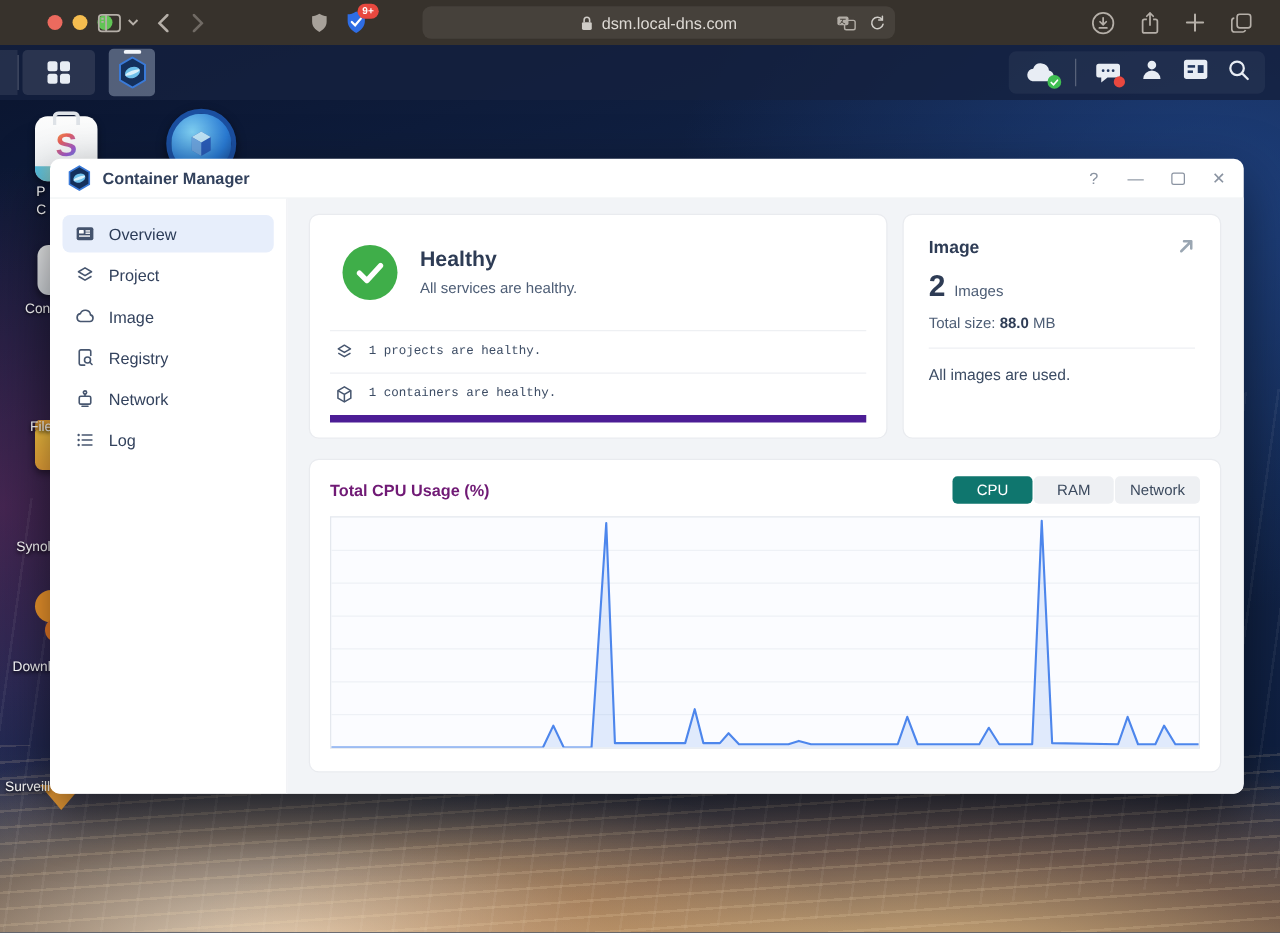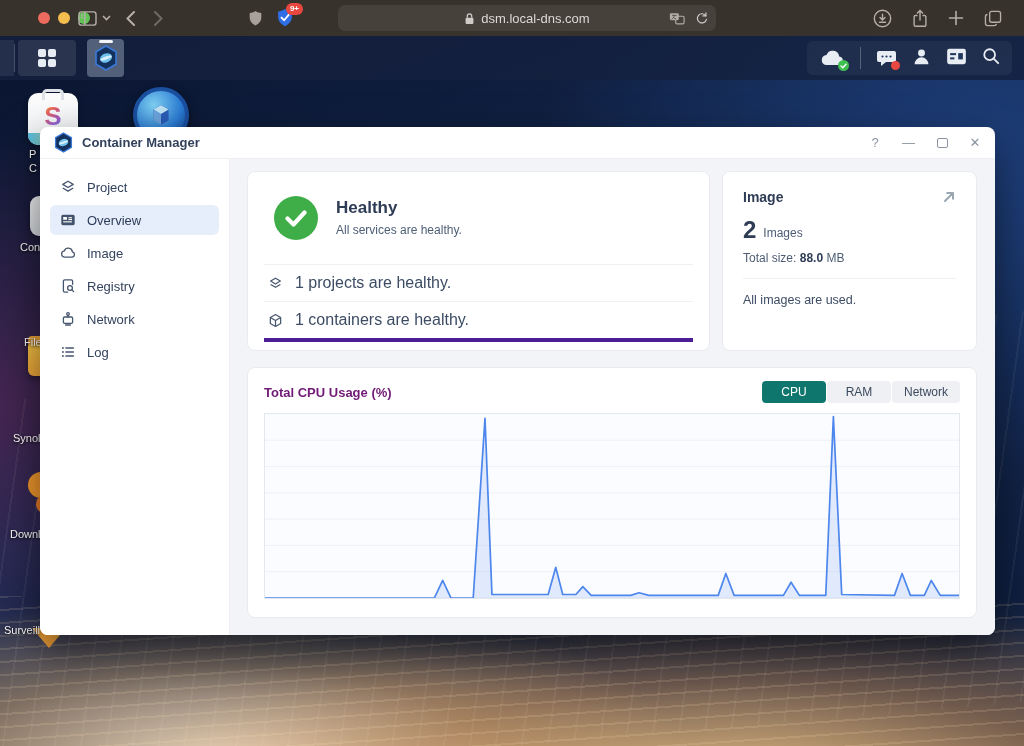--- a/index.html
+++ b/index.html
@@ -105,22 +105,22 @@
   .content { flex:1; background:#f2f4f7; padding:12px 18px 0 17px; min-width:0; }
   .card { background:#fff; border:1px solid #e9ebef; border-radius:8px; }
   .top-row { display:flex; gap:12px; }
   .health-card { flex:1; height:180px; padding:18px 16px 0 16px; }
   .health-head { display:flex; gap:18px; padding:6px 0 0 10px; align-items:flex-start; }
   .ok-circle { width:44px; height:44px; border-radius:50%; background:#3fae49; flex:none;
     display:flex; align-items:center; justify-content:center; }
   .health-title { font-size:17px; font-weight:bold; color:#2e3c55; margin-top:2px; }
   .health-sub { font-size:12px; color:#4d5d75; margin-top:5px; }
   .health-rows { margin-top:24px; }
-  .h-row { display:flex; align-items:center; gap:12px; padding:9px 4px; border-top:1px solid #eef0f3; font-size:16px; color:#3c4c64; }
-  .h-row:last-child { border-bottom:4px solid #4c1d95; }
+  .h-row { display:flex; align-items:center; gap:12px; padding:9px 4px; border-top:1px solid #eef0f3; font-size:10px; color:#3c4c64;font-family:Liberation Mono, monospace; }
+  .h-row:last-child { border-bottom:6px solid #4c1d95; }
 
   .image-card { width:255px; flex:none; height:180px; padding:17px 20px; }
   .img-head { display:flex; justify-content:space-between; align-items:center; }
   .img-title { font-size:14px; font-weight:bold; color:#2e3c55; }
   .img-count { display:flex; align-items:flex-end; gap:7px; margin-top:13px; }
   .img-count b { font-size:24px; color:#2e3c55; line-height:1; }
   .img-count span { font-size:12px; color:#4d5d75; padding-bottom:2px; }
   .img-size { font-size:12px; color:#4d5d75; margin-top:9px; }
   .img-size b { color:#2e3c55; }
   .img-div { border-top:1px solid #eef0f3; margin:13px 0 14px; }
@@ -340,36 +340,36 @@
           <span class="ctrl">
               <span class="ctrl-max"></span>
             </span>
           <span class="ctrl">✕</span>
         </span>
       </div>
 
       <div class="win-body">
 
         <div class="sidebar">
-          <div class="side-item">
-            <svg width="16" height="16" viewBox="0 0 16 16" fill="none" stroke="#47566f" stroke-width="1.3" stroke-linejoin="round">
-              <path d="M8 2.3 L13.2 5.4 L8 8.5 L2.8 5.4 Z"></path>
-                <path d="M2.8 9 L8 12.1 L13.2 9"></path>
-            </svg>
-            <span>Project</span>
-          </div>
           <div class="side-item active">
             <svg width="16" height="16" viewBox="0 0 16 16">
               <rect x="1.3" y="2.8" width="13.4" height="10.4" rx="1.6" fill="#44536d"></rect>
               <rect x="3.2" y="5" width="3.8" height="2.8" rx=".5" fill="#fff"></rect>
               <rect x="8.4" y="5.2" width="3.6" height="1.1" fill="#fff"></rect>
               <rect x="8.4" y="7" width="3.6" height="1.1" fill="#fff"></rect>
               <rect x="3.2" y="9.3" width="8.8" height="1.1" fill="#fff"></rect>
             </svg>
             <span>Overview</span>
+          </div>
+          <div class="side-item">
+            <svg width="16" height="16" viewBox="0 0 16 16" fill="none" stroke="#47566f" stroke-width="1.3" stroke-linejoin="round">
+              <path d="M8 2.3 L13.2 5.4 L8 8.5 L2.8 5.4 Z"></path>
+                <path d="M2.8 9 L8 12.1 L13.2 9"></path>
+            </svg>
+            <span>Project</span>
           </div>
           <div class="side-item">
             <svg width="16" height="16" viewBox="0 0 16 16" fill="none" stroke="#47566f" stroke-width="1.3" stroke-linejoin="round">
               <path d="M4.3 12.2 h7.6 a2.7 2.7 0 0 0 .5-5.3 A4.2 4.2 0 0 0 4.3 5.9 a3.2 3.2 0 0 0 0 6.3 Z"></path>
             </svg>
             <span>Image</span>
           </div>
           <div class="side-item">
             <svg width="16" height="16" viewBox="0 0 16 16" fill="none" stroke="#47566f" stroke-width="1.3" stroke-linecap="round">
               <path d="M12.6 6.3 V3.2 a1.3 1.3 0 0 0 -1.3-1.3 H4.7 a1.3 1.3 0 0 0 -1.3 1.3 v9.6 a1.3 1.3 0 0 0 1.3 1.3 h3"></path>

